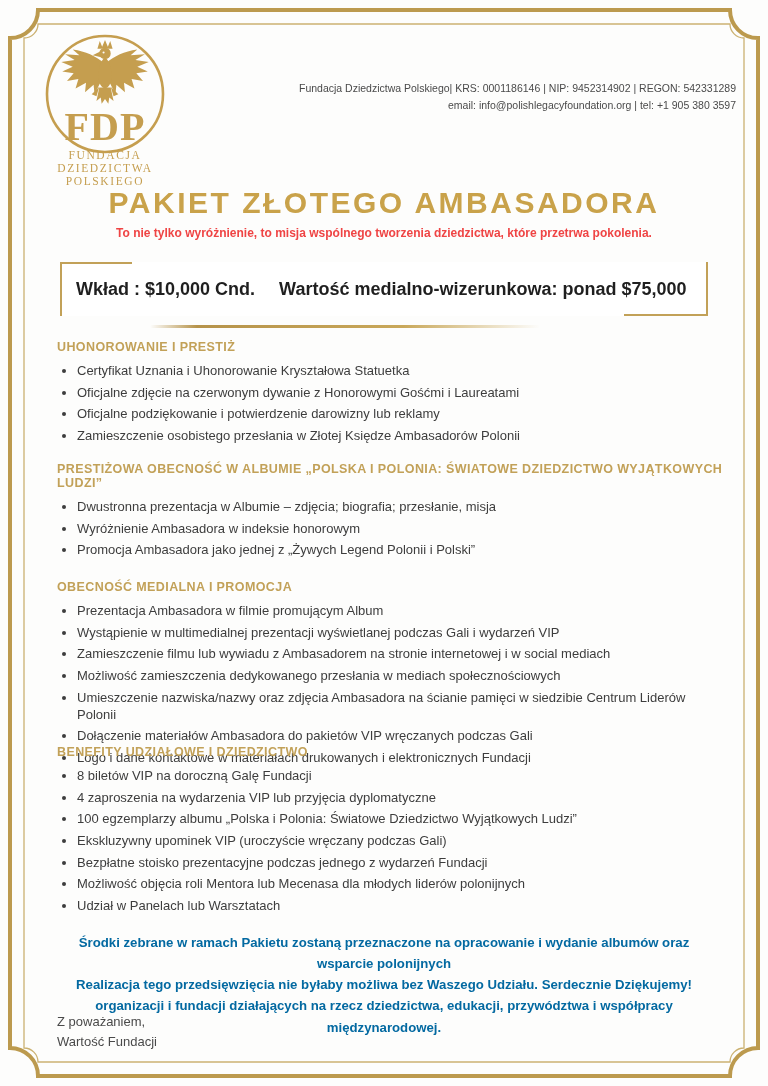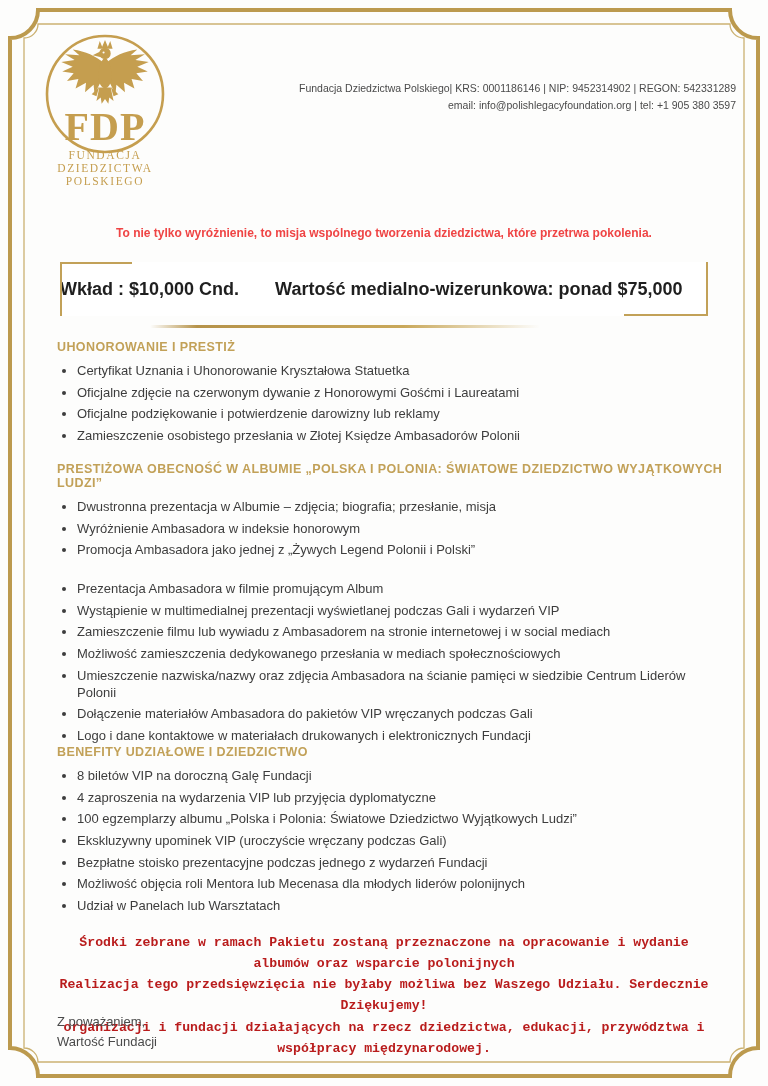--- a/index.html
+++ b/index.html
@@ -20,33 +20,33 @@
   .logo .ring{fill:none;stroke:var(--gold-logo);stroke-width:2.6;}
   .logo text{fill:var(--gold-logo);font-family:"Liberation Serif",serif;}
   .logo .monogram{font-size:40px;font-weight:bold;letter-spacing:1px;}
   .logo .orgline{font-size:11.5px;letter-spacing:1.6px;}
 
   .contact{position:absolute;top:80px;right:32px;text-align:right;font-size:10.5px;line-height:1.65;color:var(--muted);margin-left:42px;}
 
   .title{position:absolute;top:186px;left:0;right:0;text-align:center;font-size:30px;font-weight:700;letter-spacing:2.5px;color:var(--gold-title);}
   .subtitle{position:absolute;top:226px;left:0;right:0;text-align:center;font-size:12px;font-weight:700;color:#ef4444;}
 
-  .value-box{position:absolute;top:262px;left:60px;width:648px;height:54px;background:#fff;display:flex;align-items:center;gap:36px;font-size:18px;font-weight:700;color:var(--text-dark);}
+  .value-box{position:absolute;top:262px;left:60px;width:648px;height:54px;background:#fff;display:flex;align-items:center;padding-left:16px;gap:24px;font-size:18px;font-weight:700;color:var(--text-dark);}
   .corner{position:absolute;pointer-events:none;}
   .corner.tl{left:0;top:0;width:72px;height:100%;border-left:2px solid var(--gold-heading);border-top:2px solid var(--gold-heading);}
   .corner.br{right:0;bottom:0;width:84px;height:100%;border-right:2px solid var(--gold-heading);border-bottom:2px solid var(--gold-heading);}
   .gold-divider{position:absolute;top:325px;left:150px;width:390px;height:3px;border-radius:2px;background:linear-gradient(to right,rgba(188,154,78,0) 0%,#b6934a 12%,#c9a85a 65%,rgba(201,168,90,0) 100%);}
 
   .section{position:absolute;left:57px;right:40px;}
   .section h2{font-size:12.5px;font-weight:700;letter-spacing:.4px;color:var(--gold-heading);margin-bottom:8px;}
   .section ul{margin:0;padding-left:20px;list-style:disc;}
   .section li{font-size:13px;line-height:1.32;color:var(--text);margin-bottom:4.5px;}
   .s1{top:340px;} .s2{top:462px;} .s3{top:580px;} .s4{top:745px;}
 
-  .closing{position:absolute;top:932px;left:50px;right:50px;text-align:center;font-size:13.2px;font-weight:700;line-height:1.6;color:#b91c1c;font-family:Liberation Mono, monospace;}
+  .closing{position:absolute;top:932px;left:50px;right:50px;text-align:center;font-size:13.2px;font-weight:700;line-height:1.6;color:#0369a1;}
   .signoff{position:absolute;top:1012px;left:57px;font-size:13px;line-height:1.5;color:var(--muted);}
 </style>
 </head>
 <body>
 
 <div class="page">
 
   <svg class="frame" width="768" height="1086" viewBox="0 0 768 1086" aria-hidden="true">
     <path class="outer" d="M 38,10 H 730 A 28,28 0 0 0 758,38 V 1048 A 28,28 0 0 0 730,1076 H 38 A 28,28 0 0 0 10,1048 V 38 A 28,28 0 0 0 38,10 Z"></path>
     <path class="inner" d="M 38,24 H 730 A 14,14 0 0 0 744,38 V 1048 A 14,14 0 0 0 730,1062 H 38 A 14,14 0 0 0 24,1048 V 38 A 14,14 0 0 0 38,24 Z"></path>
@@ -72,20 +72,21 @@
       <text class="orgline" x="75" y="150" text-anchor="middle">DZIEDZICTWA</text>
       <text class="orgline" x="75" y="163" text-anchor="middle">POLSKIEGO</text>
     </svg>
   </div>
 
   <div class="contact">
     <div>Fundacja Dziedzictwa Polskiego| KRS: 0001186146 | NIP: 9452314902 | REGON: 542331289</div>
     <div>email: info@polishlegacyfoundation.org | tel: +1 905 380 3597</div>
   </div>
 
+  <h1 class="title">PAKIET ZŁOTEGO AMBASADORA</h1>
   <div class="subtitle">To nie tylko wyróżnienie, to misja wspólnego tworzenia dziedzictwa, które przetrwa pokolenia.</div>
 
   <div class="value-box">
     <div class="corner tl"></div>
     <div class="corner br"></div>
     <span>Wkład : $10,000 Cnd.</span>
     <span>Wartość medialno-wizerunkowa: ponad $75,000</span>
   </div>
   <div class="gold-divider"></div>
 
@@ -102,20 +103,21 @@
     <h2>UHONOROWANIE I PRESTIŻ</h2>
     <ul>
       <li>Certyfikat Uznania i Uhonorowanie Kryształowa Statuetka</li>
       <li>Oficjalne zdjęcie na czerwonym dywanie z Honorowymi Gośćmi i Laureatami</li>
       <li>Oficjalne podziękowanie i potwierdzenie darowizny lub reklamy</li>
       <li>Zamieszczenie osobistego przesłania w Złotej Księdze Ambasadorów Polonii</li>
     </ul>
   </section>
 
   <section class="section s3">
+    <h2>OBECNOŚĆ MEDIALNA I PROMOCJA</h2>
     <ul>
       <li>Prezentacja Ambasadora w filmie promującym Album</li>
       <li>Wystąpienie w multimedialnej prezentacji wyświetlanej podczas Gali i wydarzeń VIP</li>
       <li>Zamieszczenie filmu lub wywiadu z Ambasadorem na stronie internetowej i w social mediach</li>
       <li>Możliwość zamieszczenia dedykowanego przesłania w mediach społecznościowych</li>
       <li>Umieszczenie nazwiska/nazwy oraz zdjęcia Ambasadora na ścianie pamięci w siedzibie Centrum Liderów Polonii</li>
       <li>Dołączenie materiałów Ambasadora do pakietów VIP wręczanych podczas Gali</li>
       <li>Logo i dane kontaktowe w materiałach drukowanych i elektronicznych Fundacji</li>
     </ul>
   </section>

